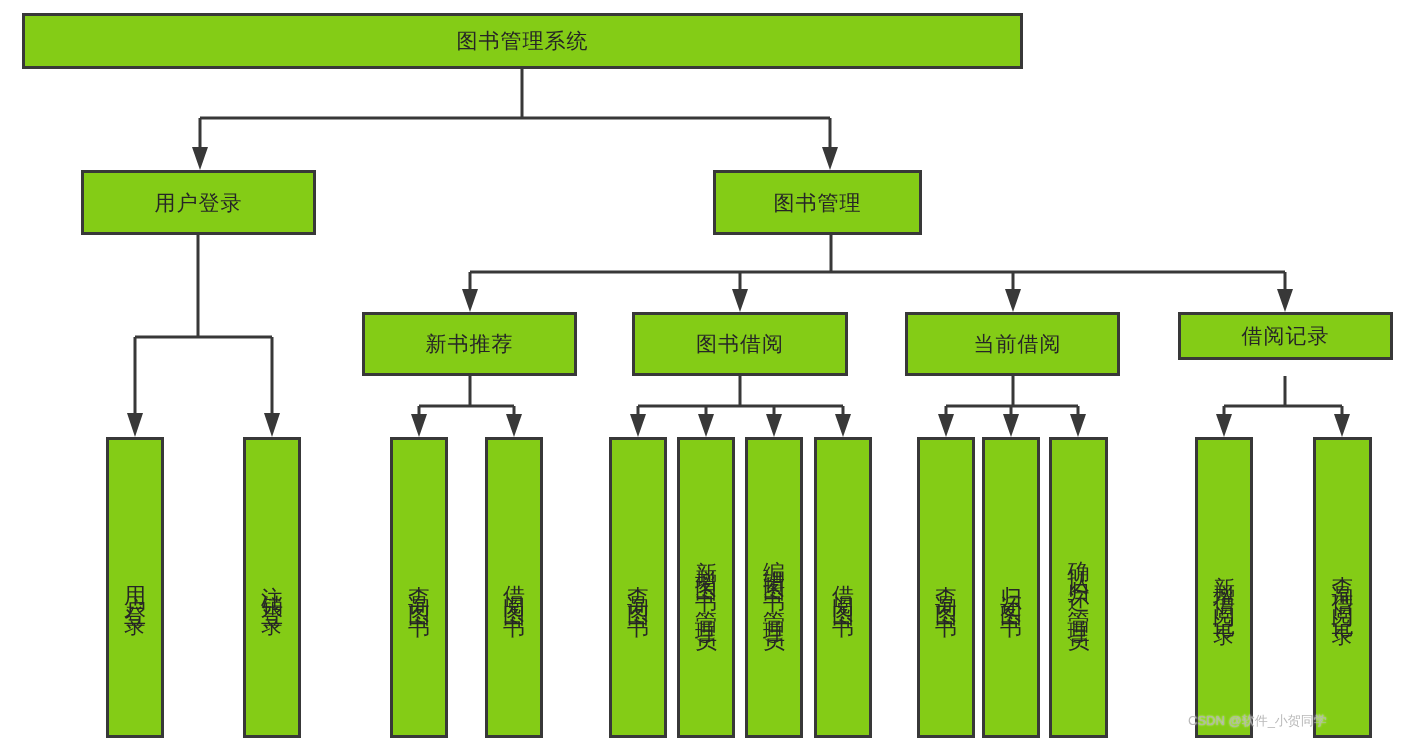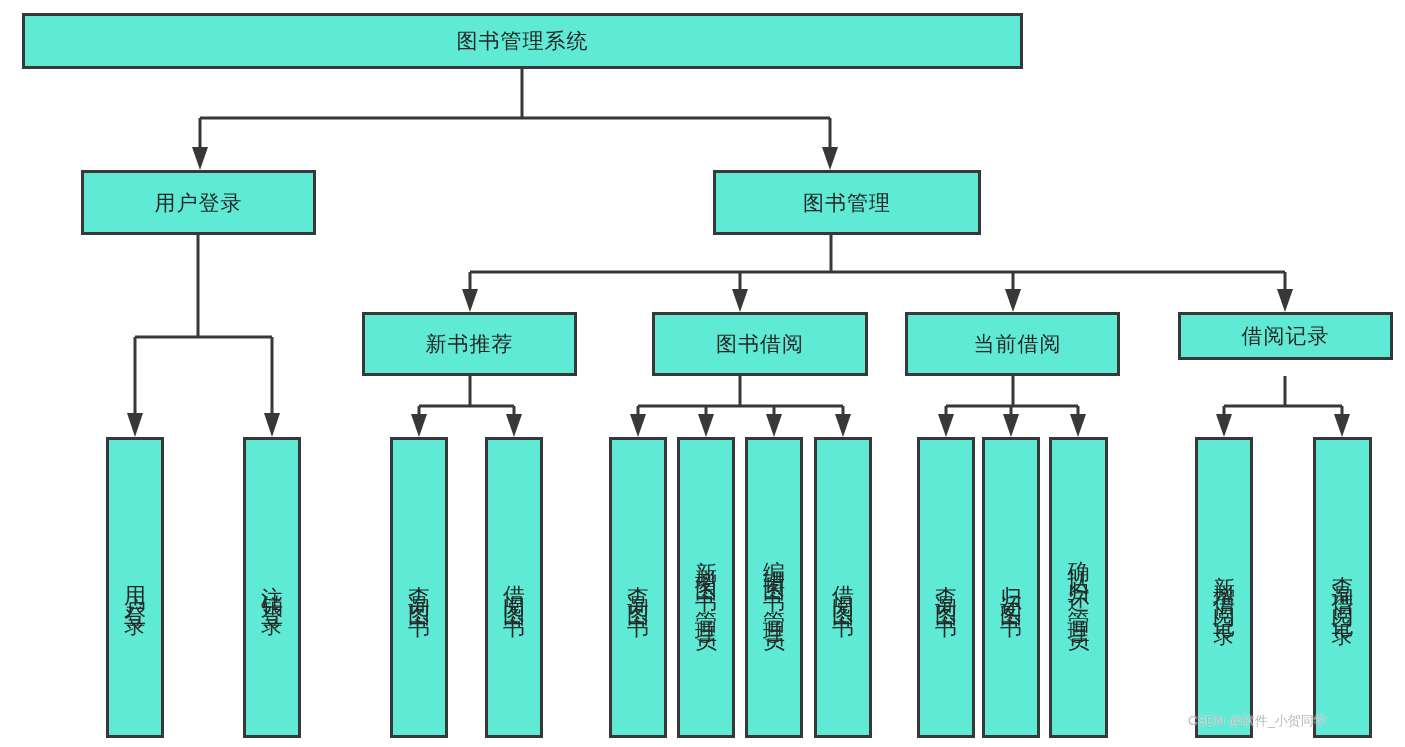--- a/index.html
+++ b/index.html
@@ -12,21 +12,21 @@
     font-family: "Liberation Sans", "DejaVu Sans", sans-serif;
   }
   .connectors {
     position: absolute;
     left: 0; top: 0;
     width: 1405px; height: 747px;
     z-index: 1;
   }
   .box {
     position: absolute;
-    background: #5eead4;
+    background: #84cc16;
     border: 3px solid #383838;
     box-sizing: border-box;
     display: flex;
     align-items: center;
     justify-content: center;
     color: #262626;
     z-index: 2;
   }
   .box .lbl {
     font-size: 21px;
@@ -98,28 +98,28 @@
     </g>
   </svg>
 
   <div class="box" style="left:22px; top:13px; width:1001px; height:56px;">
     <span class="lbl">图书管理系统</span>
   </div>
 
   <div class="box" style="left:81px; top:170px; width:235px; height:65px;">
     <span class="lbl">用户登录</span>
   </div>
-  <div class="box" style="left:713px; top:170px; width:268px; height:65px;text-align:center;">
+  <div class="box" style="left:713px; top:170px; width:209px; height:65px;text-align:center;">
     <span class="lbl">图书管理</span>
   </div>
 
   <div class="box" style="left:362px; top:312px; width:215px; height:64px;">
     <span class="lbl">新书推荐</span>
   </div>
-  <div class="box" style="left:632px; top:312px; width:216px; height:64px;margin-left:20px;">
+  <div class="box" style="left:632px; top:312px; width:216px; height:64px;">
     <span class="lbl">图书借阅</span>
   </div>
   <div class="box" style="left:905px; top:312px; width:215px; height:64px;padding-left:10px;">
     <span class="lbl">当前借阅</span>
   </div>
   <div class="box" style="left:1178px; top:312px; width:215px; height:48px;">
     <span class="lbl">借阅记录</span>
   </div>
 
   <div class="box leaf" style="left:106px; top:437px; width:58px; height:301px;">

